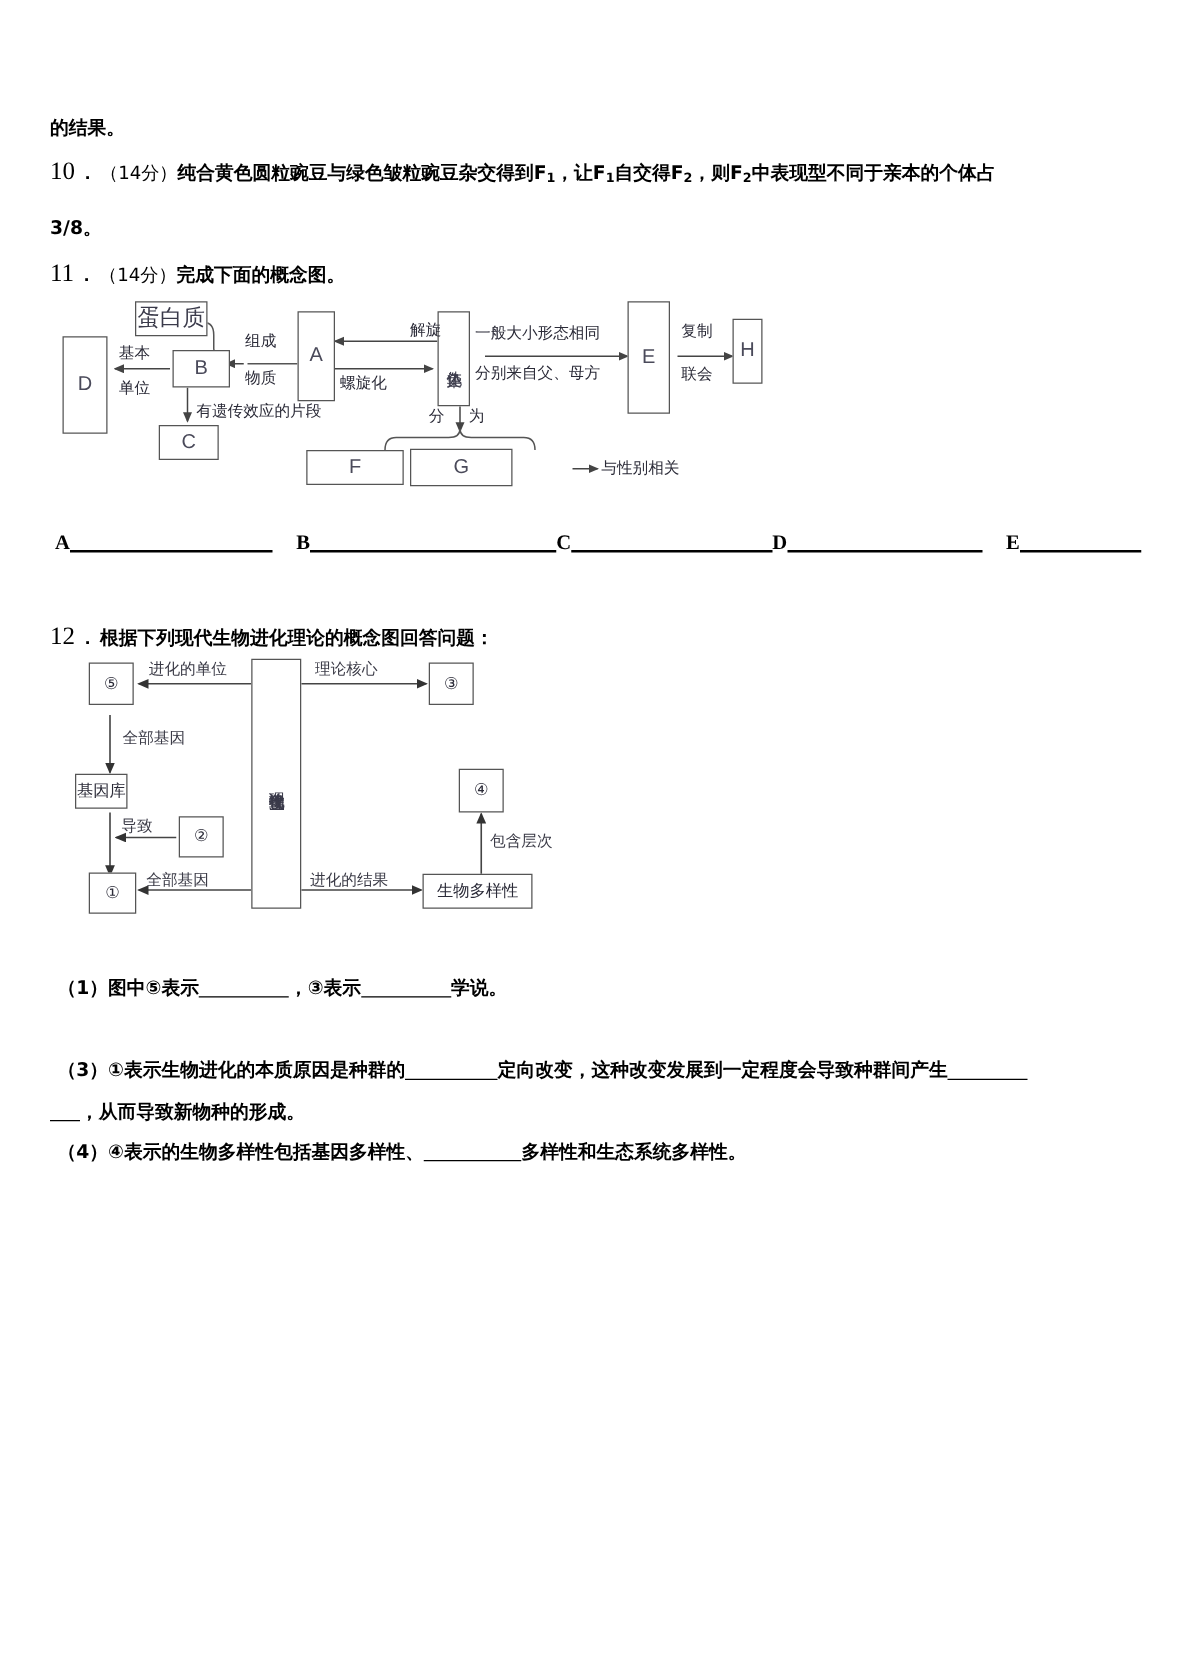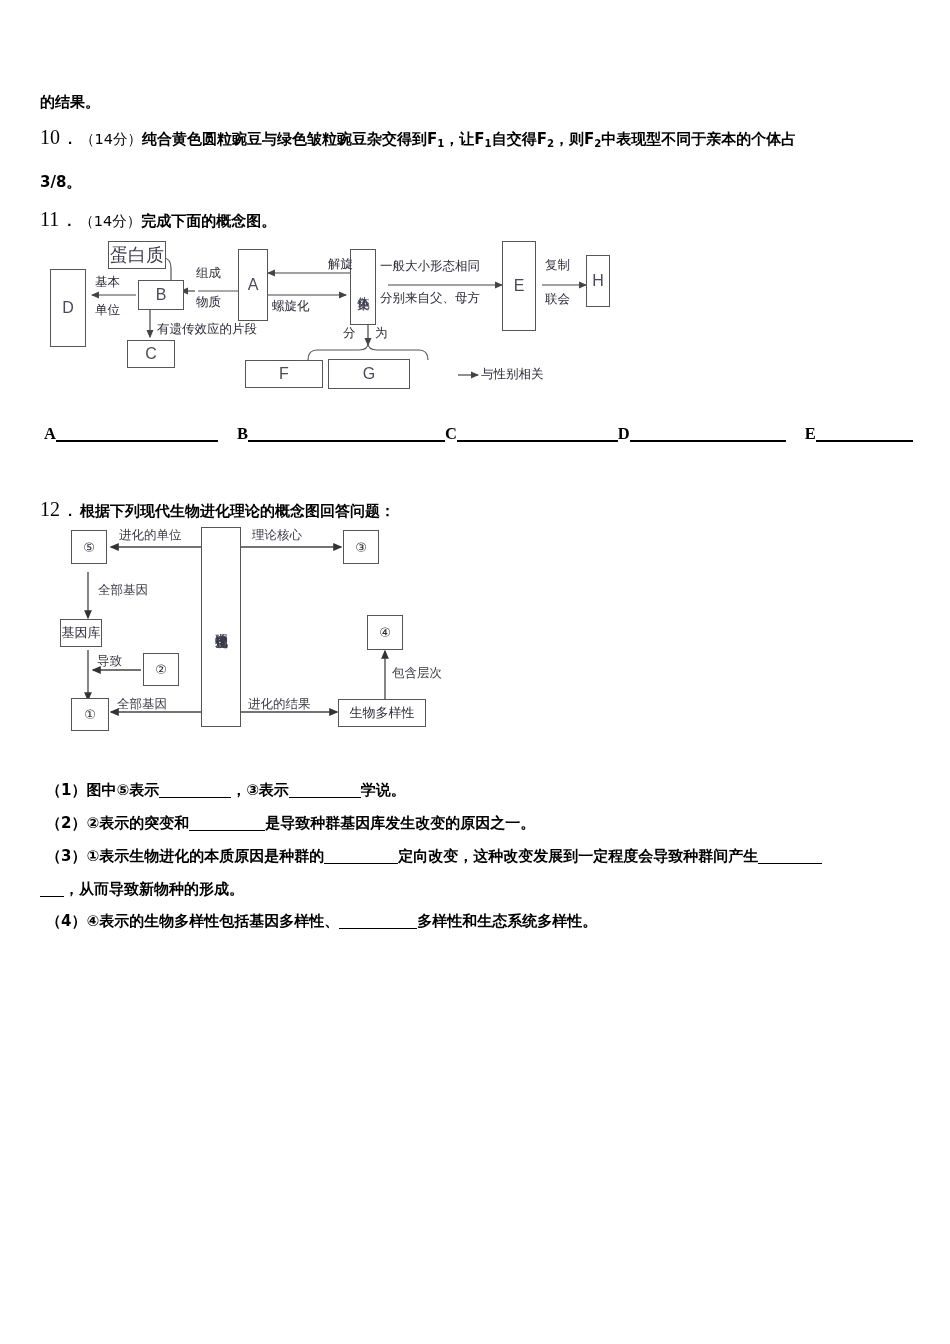--- a/index.html
+++ b/index.html
@@ -343,23 +343,20 @@
 
     <div class="d2text" style="left:193px; top:174px;">进化的结果</div>
 
     <div class="d2text" style="left:337px; top:143px;">包含层次</div>
   </div>
 
   <div class="line cn" style="left:46px; top:780px;">
     <span>（1）</span><span>图中⑤表示</span><span class="ul" style="width:72px;"></span><span>，③表示</span><span class="ul" style="width:72px;"></span><span>学说。</span>
   </div>
 
-  <div class="line cn" style="left:46px; top:813px;">
-    <span>（2）</span><span>②表示的突变和</span><span class="ul" style="width:76px;"></span><span>是导致种群基因库发生改变的原因之一。</span>
-  </div>
 
   <div class="line cn" style="left:46px; top:846px;">
     <span>（3）</span><span>①表示生物进化的本质原因是种群的</span><span class="ul" style="width:74px;"></span><span>定向改变，这种改变发展到一定程度会导致种群间产生</span><span class="ul" style="width:64px;"></span>
   </div>
 
   <div class="line cn" style="left:40px; top:879px;">
     <span class="ul" style="width:24px;"></span><span>，从而导致新物种的形成。</span>
   </div>
 
   <div class="line cn" style="left:46px; top:911px;">

